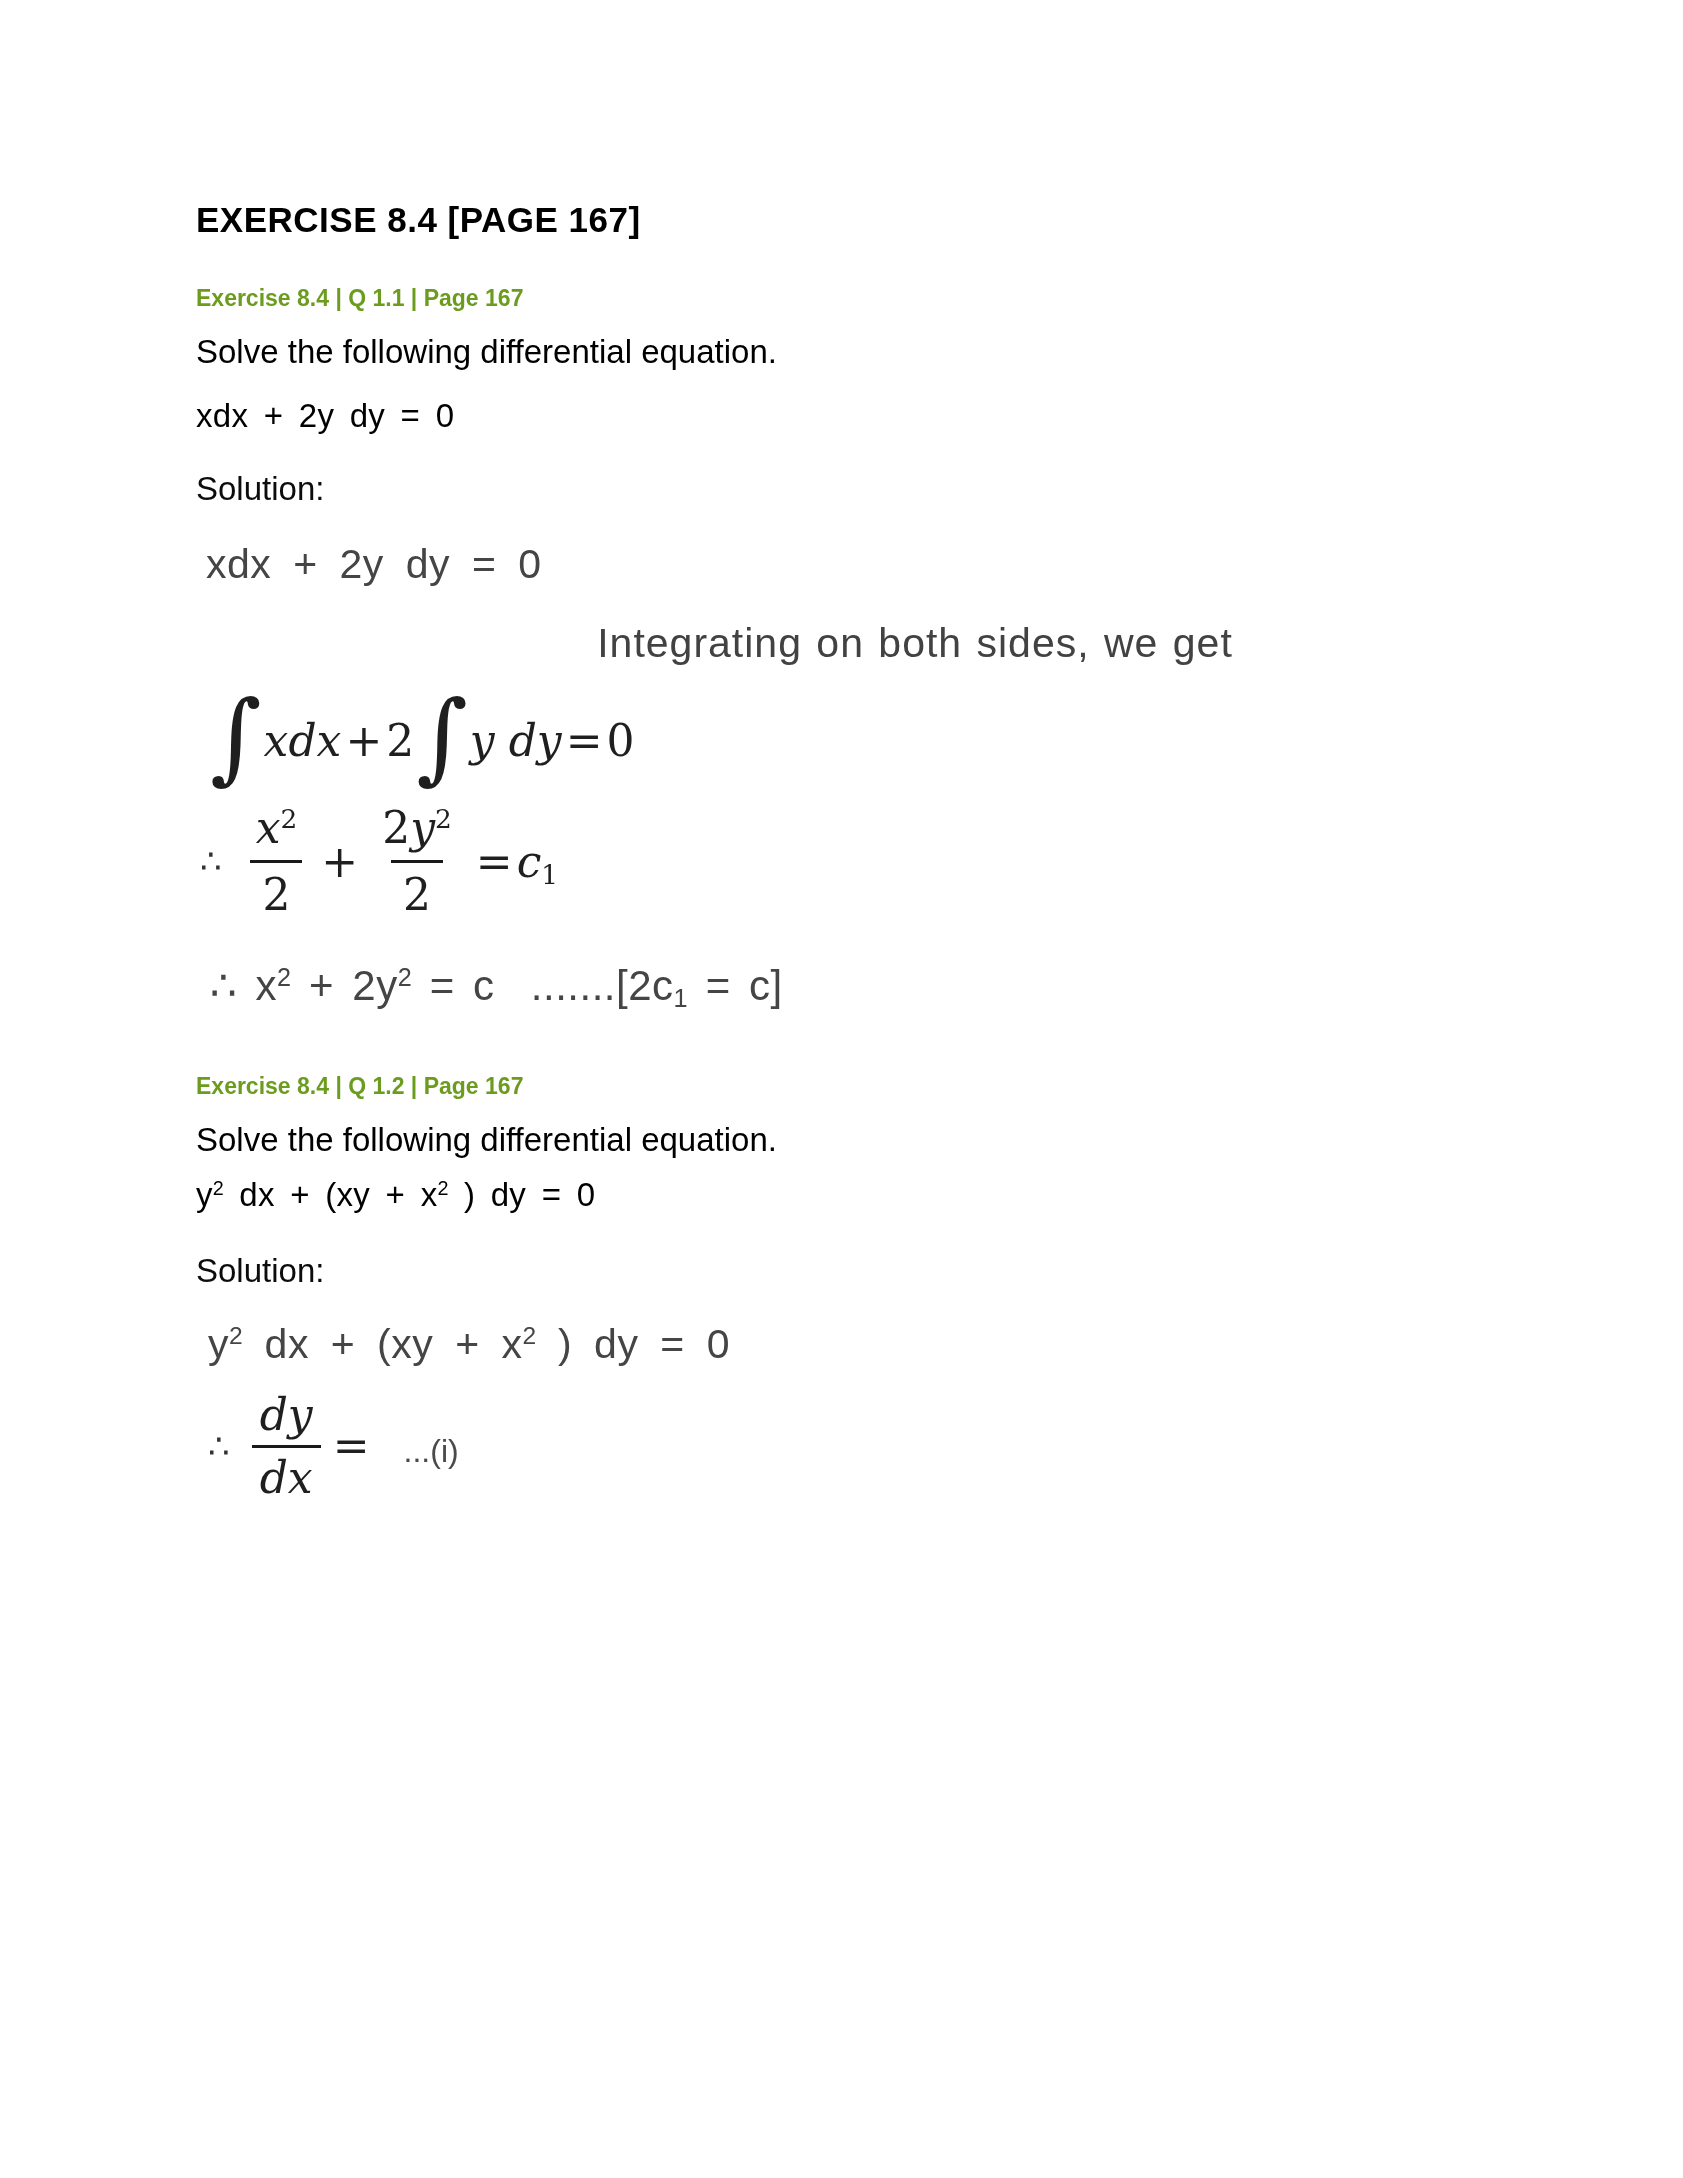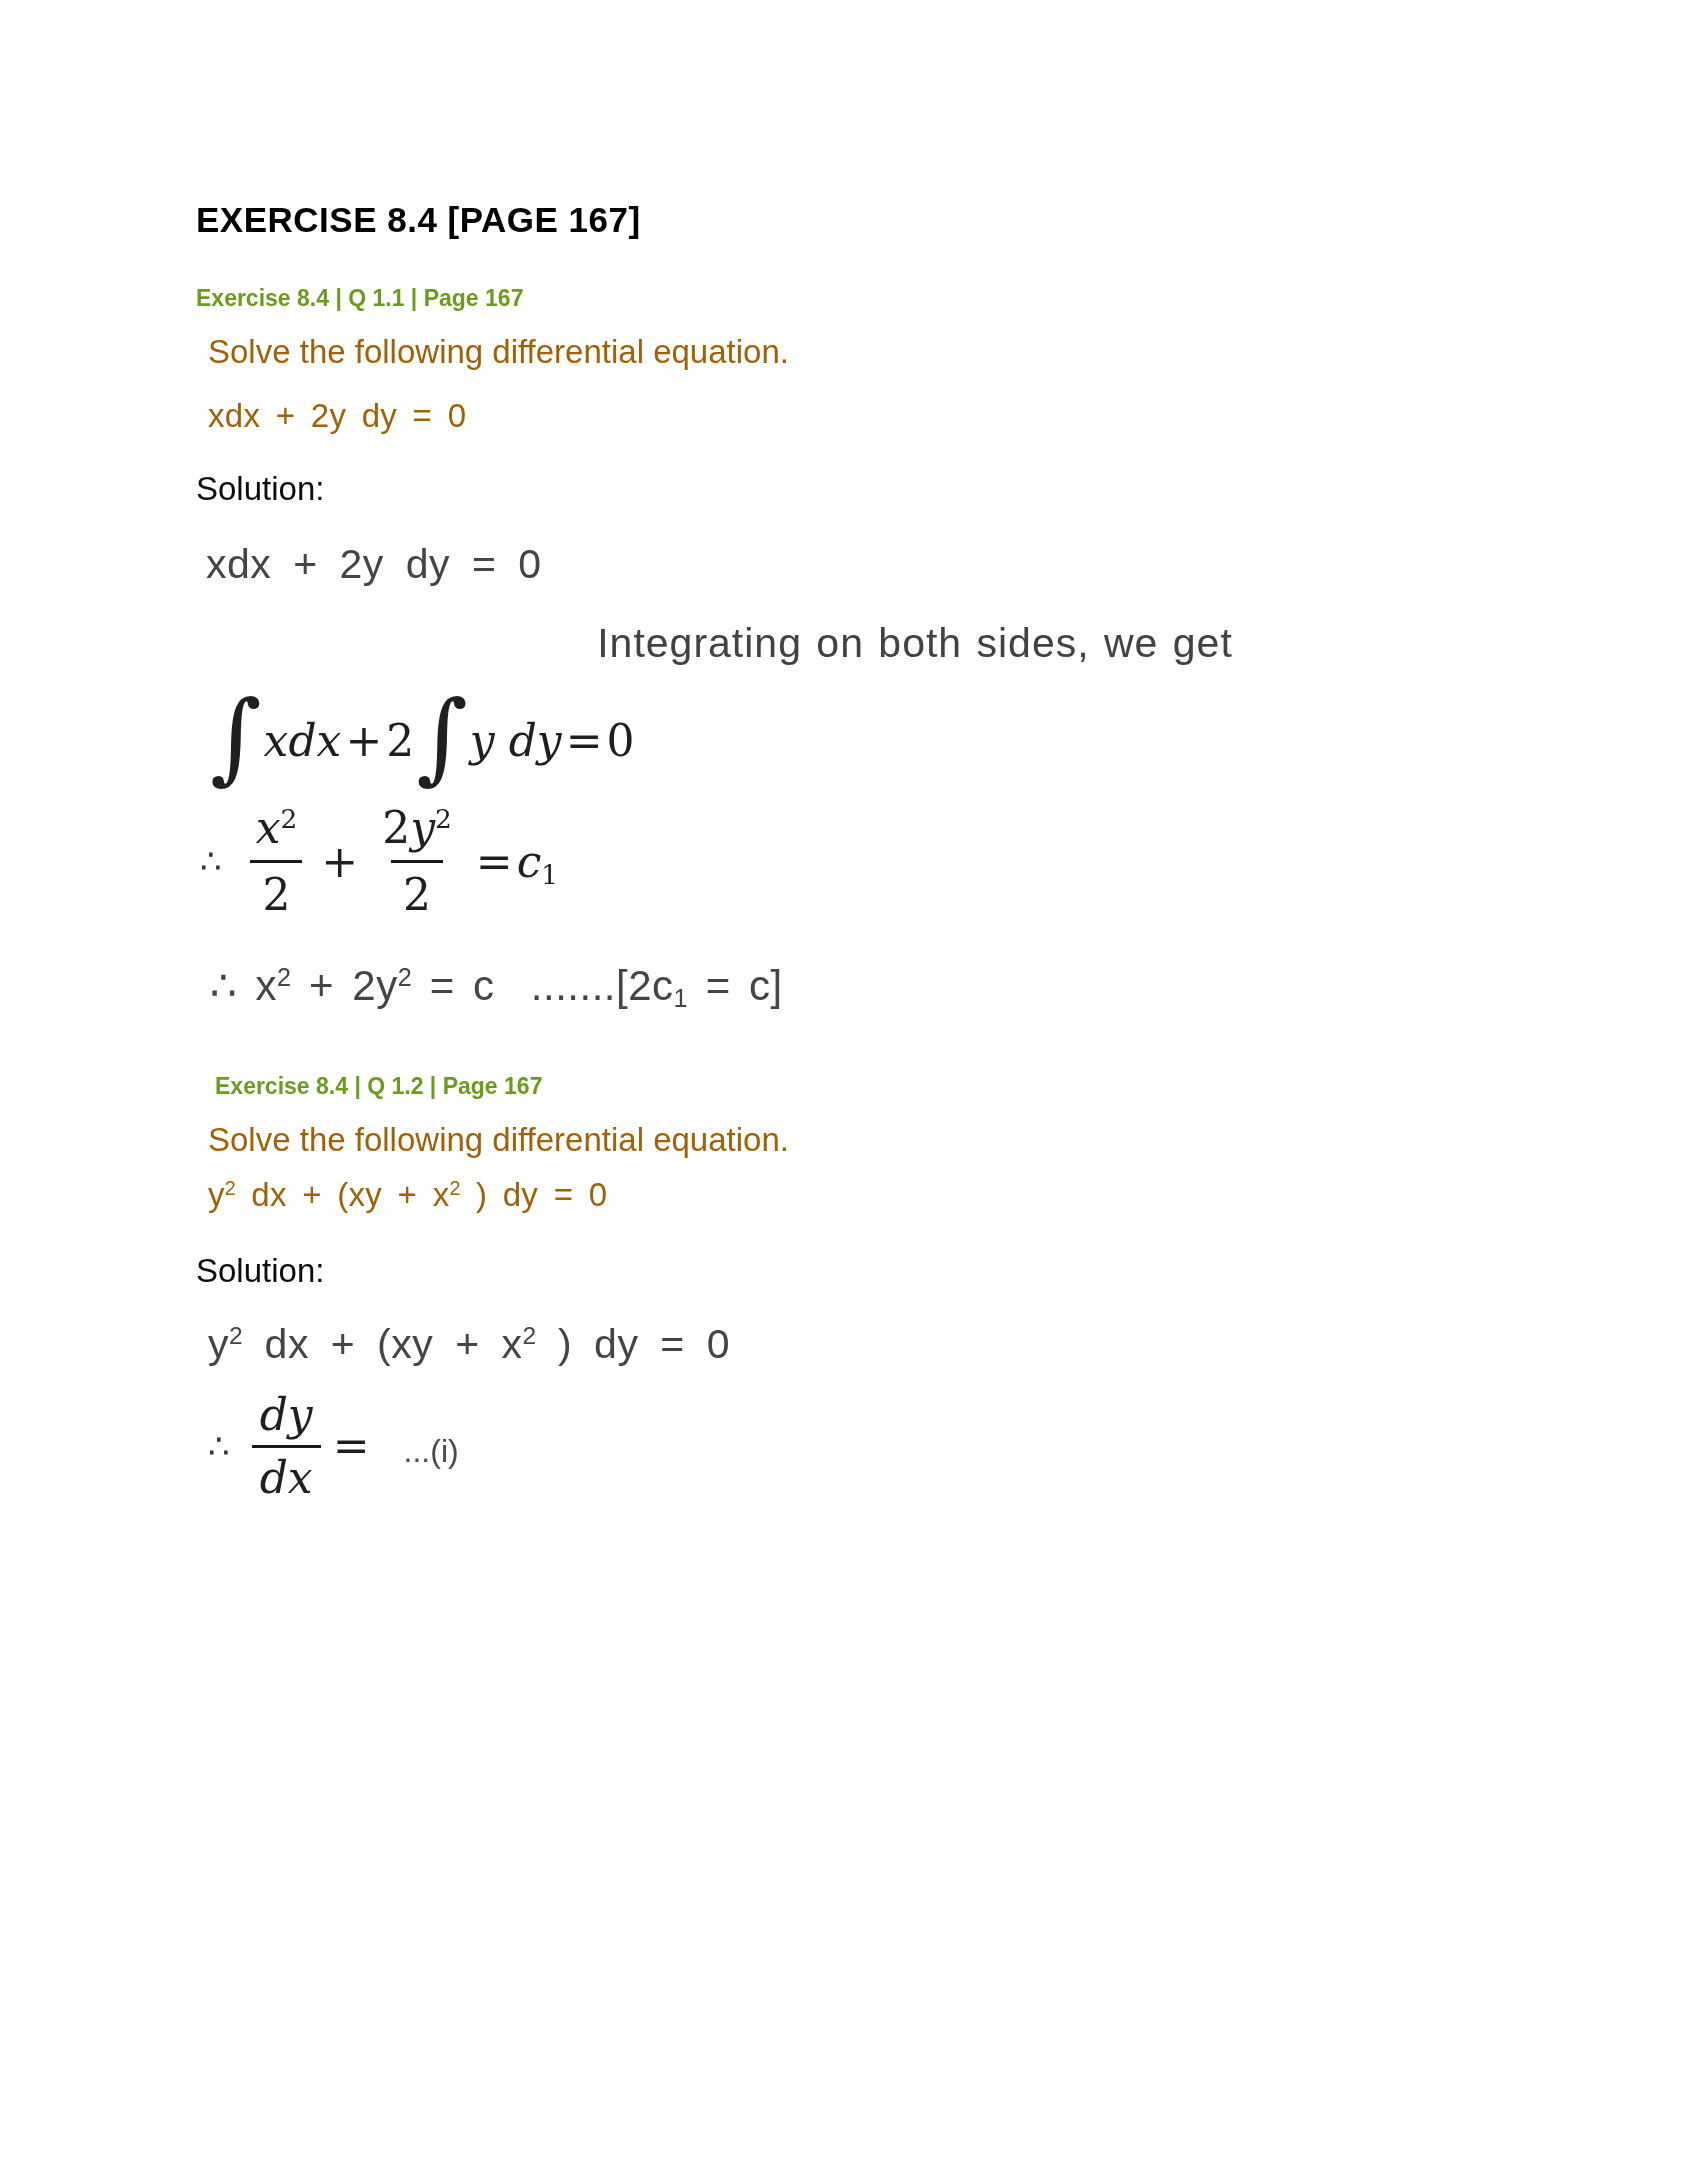--- a/index.html
+++ b/index.html
@@ -30,22 +30,22 @@
   .qheading {
     font-size: 23px;
     font-weight: 700;
     color: #6b9c1e;
     line-height: 1.15;
     margin: 0;
   }
   .body-line {
     font-size: 33px;
     line-height: 1.25;
-    color: #a16207;
-    margin: 12px;
+    color: #000000;
+    margin: 0;
   }
   .q-eq {
     font-size: 33px;
     word-spacing: 6px;
     letter-spacing: 0.3px;
   }
   .sol-label {
     font-size: 33px;
     font-weight: 400;
     color: #0c0c0c;
@@ -116,21 +116,21 @@
   
   .m-g1  { margin-top: 44px; }
   .m-p1  { margin-top: 20px; }
   .m-e1  { margin-top: 22px; }
   .m-s1  { margin-top: 34px; }
   .m-ge1 { margin-top: 32px; margin-left: 10px; }
   .m-gt1 { margin-top: 30px; margin-left: 10px; text-align: center; }
   .m-int { margin-top: 26px; margin-left: 12px; }
   .m-frB { margin-top: 18px; margin-left: 4px; }
   .m-reC { margin-top: 44px; margin-left: 14px; font-size: 42px; word-spacing: 6px; }
-  .m-g2  { margin-top: 61px; margin-left: 19px; }
+  .m-g2  { margin-top: 61px; }
   .m-p2  { margin-top: 20px; }
   .m-e2  { margin-top: 14px; }
   .m-s2  { margin-top: 36px; }
   .m-geD { margin-top: 30px; margin-left: 12px; }
   .m-geE { margin-top: 44px; margin-left: 12px; }
   .m-frF { margin-top: 24px; margin-left: 12px; }
 </style>
 </head>
 <body>
 

